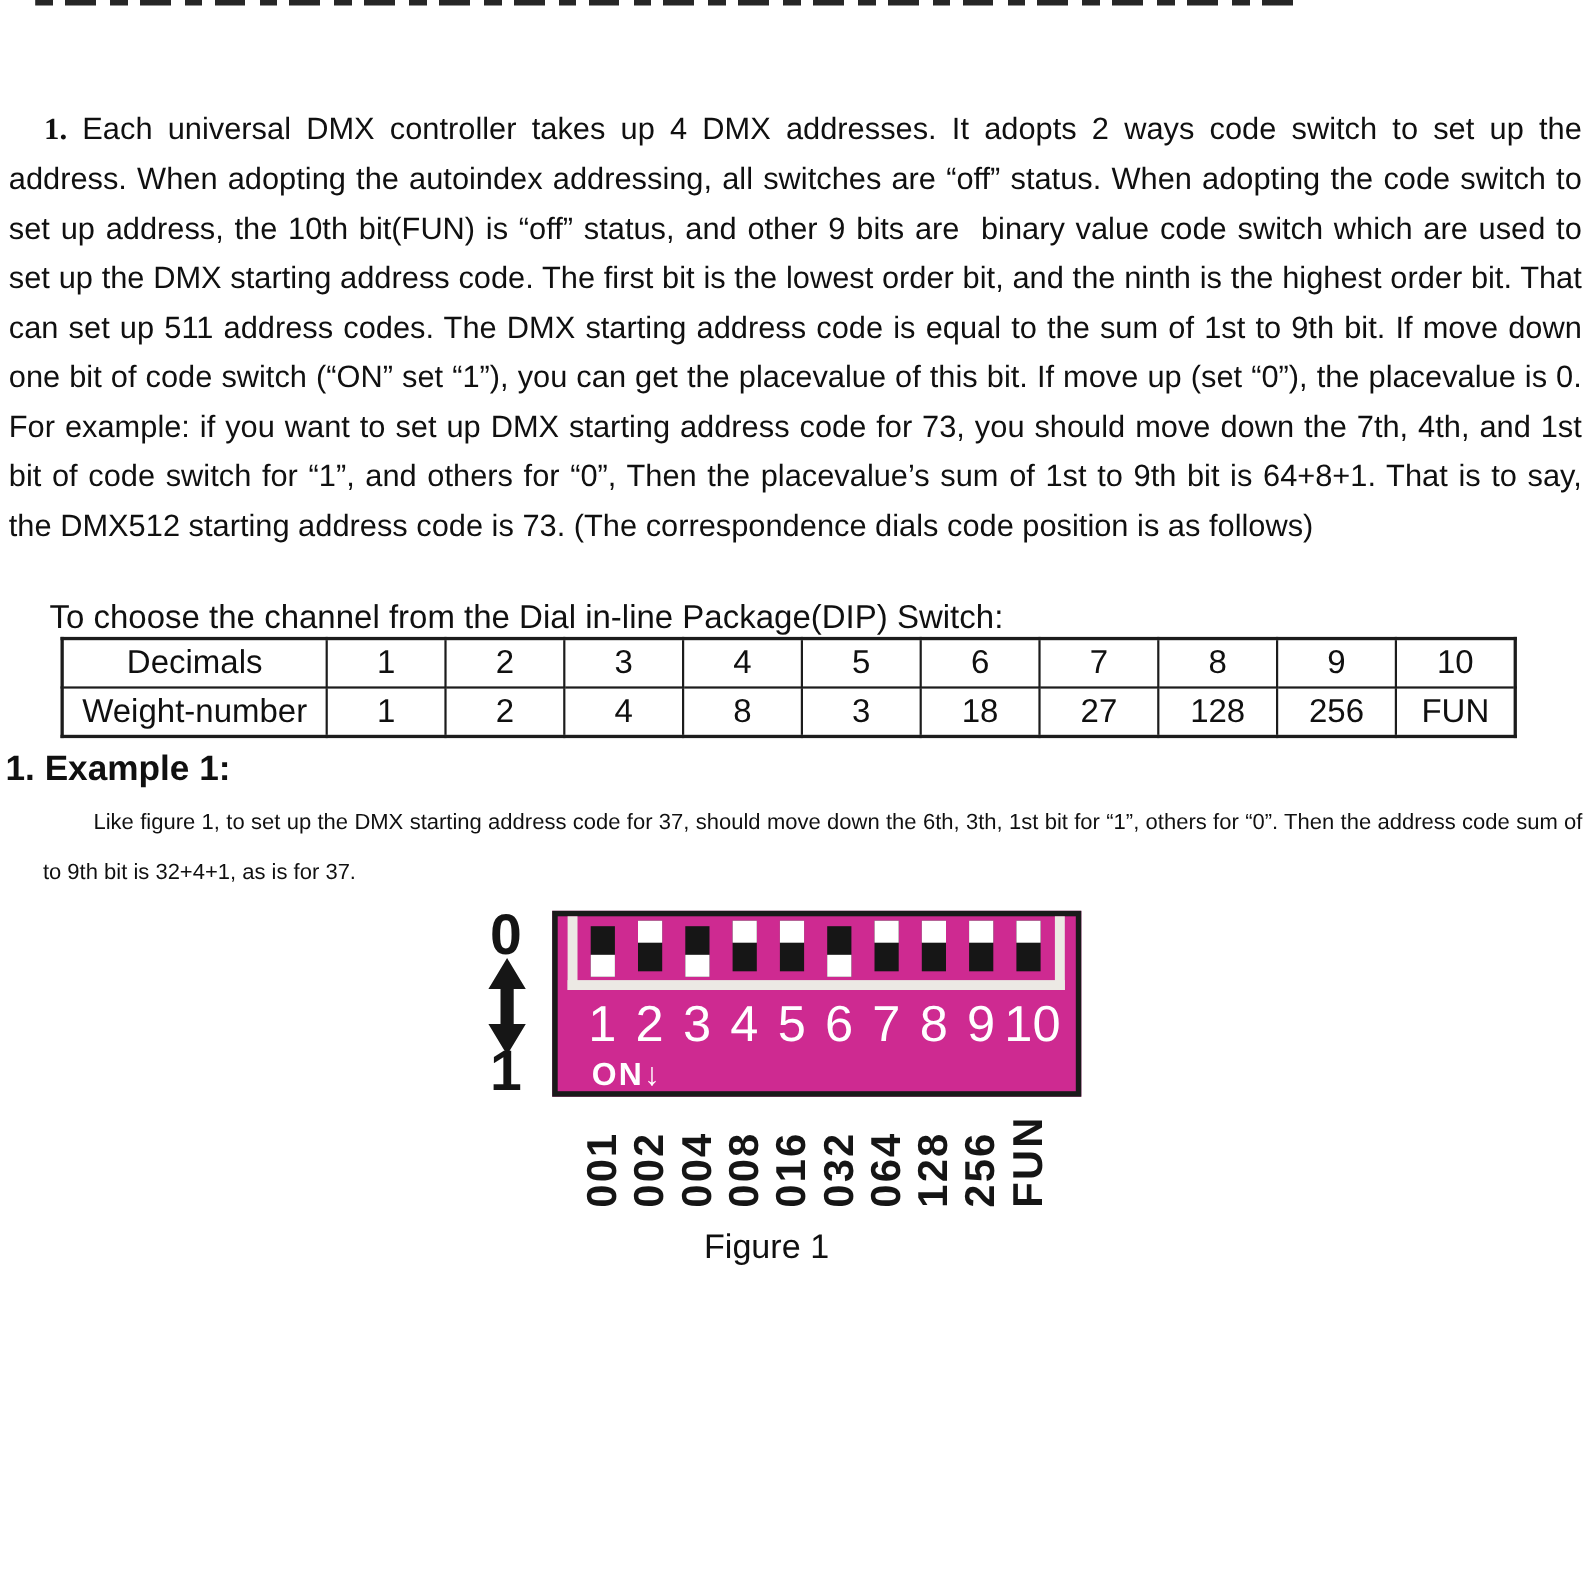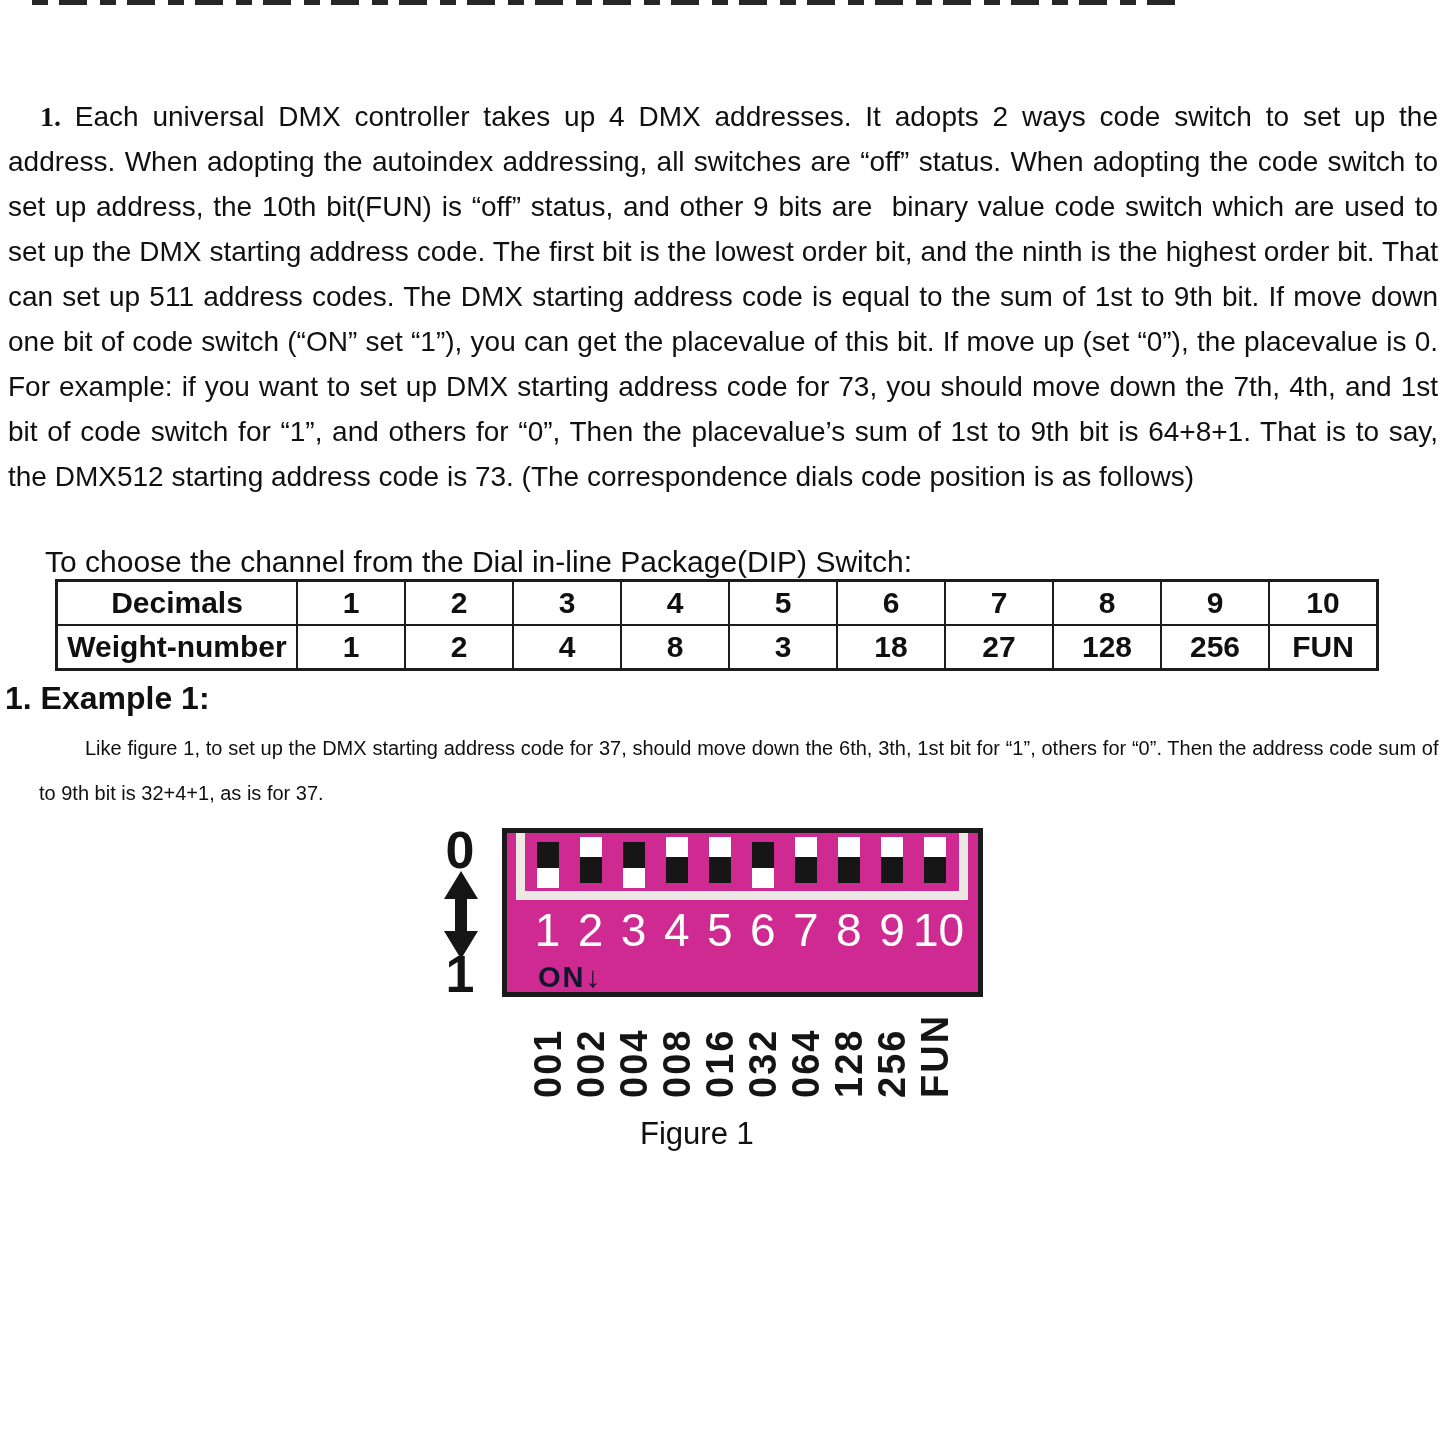--- a/index.html
+++ b/index.html
@@ -22,21 +22,21 @@
   }
   .num-prefix{font-family:"Liberation Serif", serif;font-weight:bold;}
   .dipline{
     position:absolute;top:545px;left:45px;font-size:30px;
   }
   .dmx-table{
     position:absolute;top:579px;left:55px;border-collapse:collapse;
     font-size:30px;
   }
   .dmx-table td{
-    border:2px solid #1c1c1c;text-align:center;height:42px;padding:0;font-weight:bold;
+    border:2px solid #1c1c1c;text-align:center;height:42px;padding:0;
   }
   .dmx-table{border:3px solid #1c1c1c;}
   .dmx-table td.hcol{width:238px;}
   .dmx-table td.vcol{width:106px;}
   .ex-heading{
     position:absolute;top:680px;left:5px;font-size:32px;font-weight:bold;text-align:center;
   }
   .ex-para{
     position:absolute;top:726px;left:8px;width:1432px;
     font-size:20px;line-height:45px;text-align:justify;text-indent:46px;margin-left:31px;
@@ -59,21 +59,21 @@
   }
   .dip-switch{position:absolute;width:22px;height:46px;background:#161616;}
   .dip-switch .handle{position:absolute;left:0;width:22px;height:20px;background:#ffffff;}
   .dip-switch.off .handle{top:0;}
   .dip-switch.on .handle{bottom:0;}
   .sw-num{
     position:absolute;width:44px;top:74px;text-align:center;
     color:#ffffff;font-size:46px;line-height:1;
   }
   .on-label{
-    position:absolute;left:31px;top:128px;color:#0f172a;
+    position:absolute;left:31px;top:128px;color:#ffffff;
     font-weight:bold;font-size:29px;letter-spacing:2px;
   }
   .vlabel{
     position:absolute;width:96px;height:44px;line-height:44px;top:1028px;
     transform:rotate(-90deg);
     font-size:38px;font-weight:bold;letter-spacing:2px;color:#151515;
     text-align:left;white-space:nowrap;
   }
   .fig-caption{
     position:absolute;left:640px;top:1116px;width:150px;text-align:left;font-size:31px;

